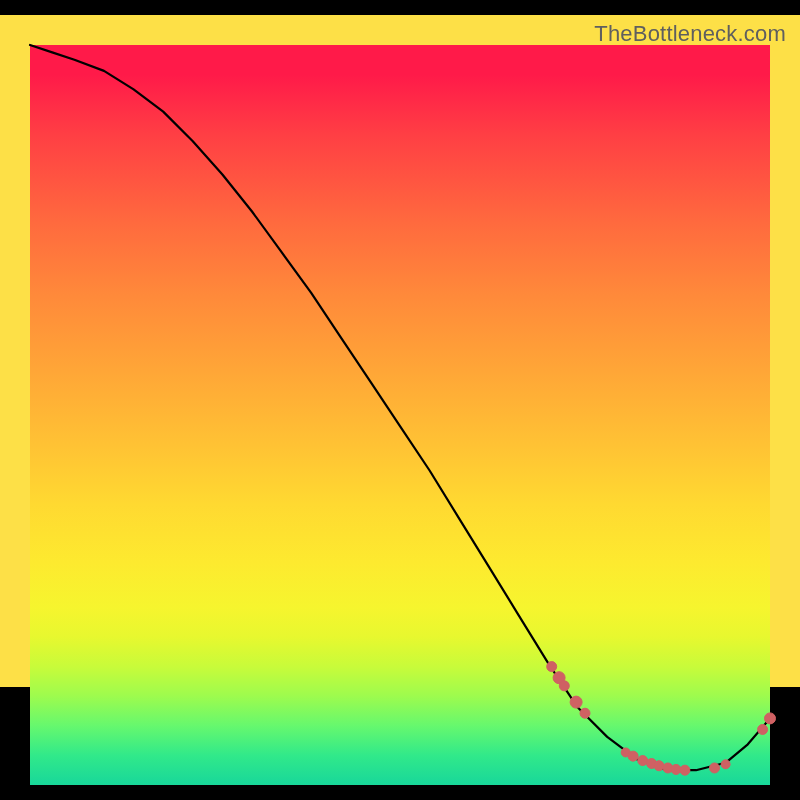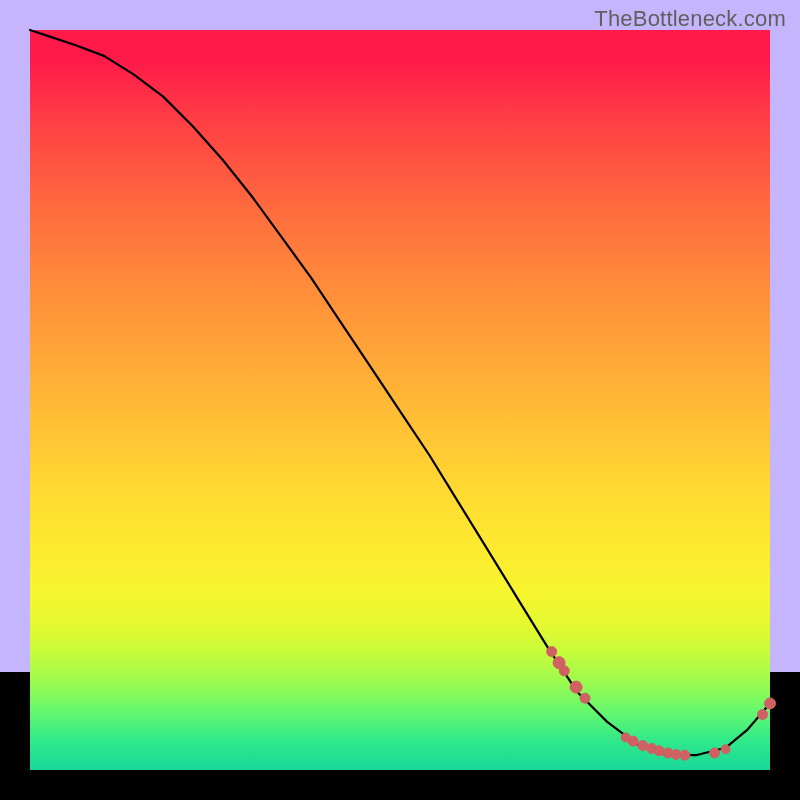--- a/index.html
+++ b/index.html
@@ -8,21 +8,22 @@
     width: 800px;
     height: 800px;
     background: #000;
     font-family: Arial, Helvetica, sans-serif;
     overflow: hidden;
   }
   .frame {
     position: relative;
     width: 800px;
     height: 672px;
-    background: #c4b5fd;
+    background: #fde047;
+    margin-top: 15px;
   }
   .watermark {
     position: absolute;
     top: 6px;
     right: 14px;
     color: #5f5f5f;
     font-size: 22px;
     font-weight: 400;
     letter-spacing: 0.2px;
   }

